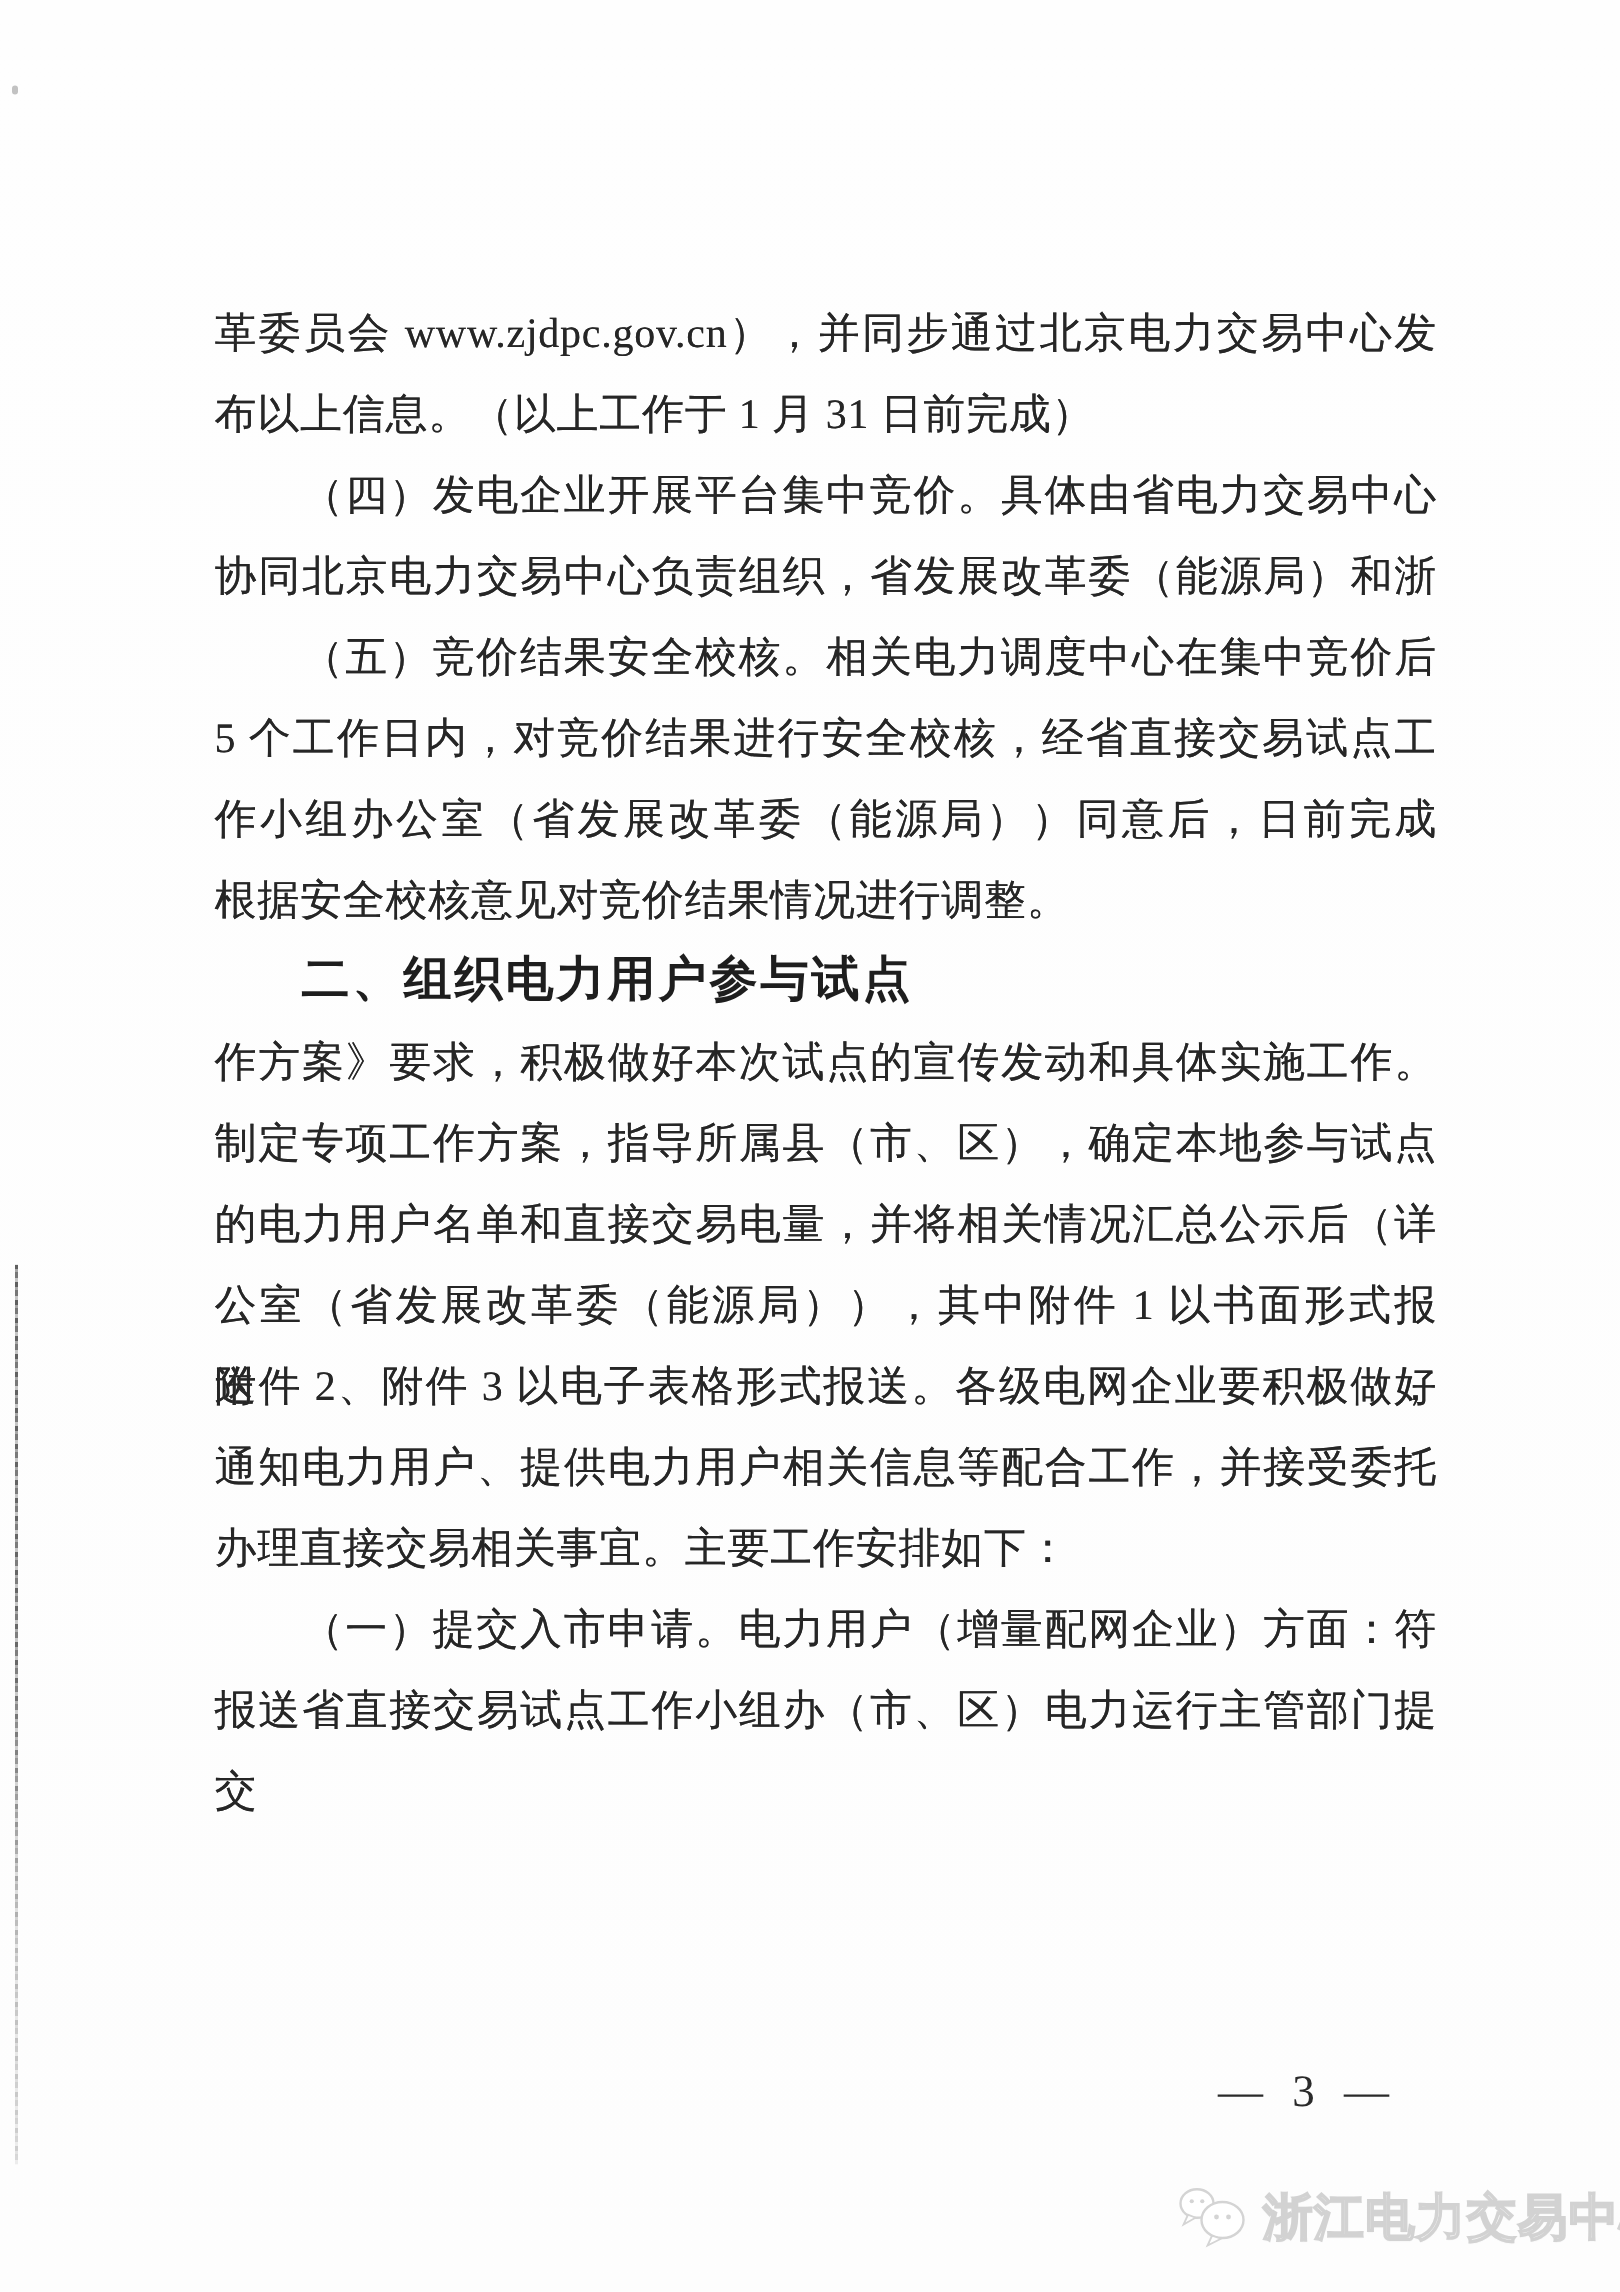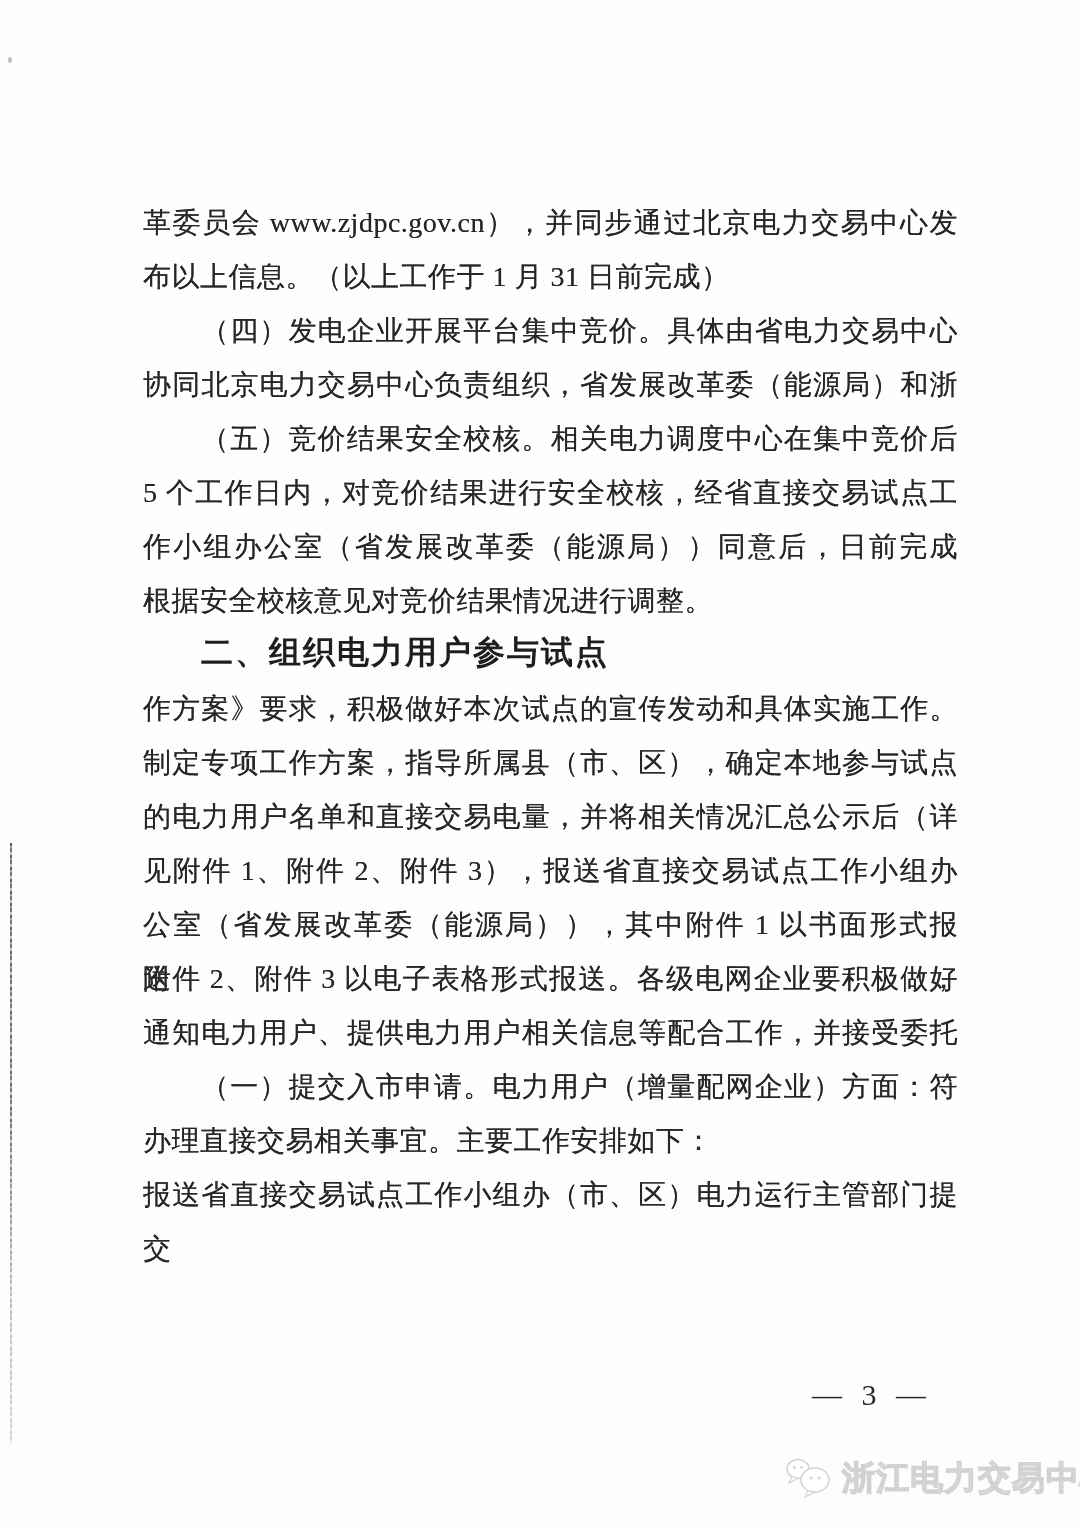--- a/index.html
+++ b/index.html
@@ -131,26 +131,25 @@
     <p class="line fill indent">（四）发电企业开展平台集中竞价。具体由省电力交易中心</p>
     <p class="line fill">协同北京电力交易中心负责组织，省发展改革委（能源局）和浙</p>
     <p class="line fill indent">（五）竞价结果安全校核。相关电力调度中心在集中竞价后</p>
     <p class="line fill">5 个工作日内，对竞价结果进行安全校核，经省直接交易试点工</p>
     <p class="line fill">作小组办公室（省发展改革委（能源局））同意后，日前完成</p>
     <p class="line">根据安全校核意见对竞价结果情况进行调整。</p>
     <p class="line heading indent">二、组织电力用户参与试点</p>
     <p class="line fill">作方案》要求，积极做好本次试点的宣传发动和具体实施工作。</p>
     <p class="line fill">制定专项工作方案，指导所属县（市、区），确定本地参与试点</p>
     <p class="line fill">的电力用户名单和直接交易电量，并将相关情况汇总公示后（详</p>
-    <p class="line fill">见附件 1、附件 2、附件 3），报送省直接交易试点工作小组办</p>
     <p class="line fill">公室（省发展改革委（能源局）），其中附件 1 以书面形式报送，</p>
     <p class="line fill">附件 2、附件 3 以电子表格形式报送。各级电网企业要积极做好</p>
     <p class="line fill">通知电力用户、提供电力用户相关信息等配合工作，并接受委托</p>
+    <p class="line">办理直接交易相关事宜。主要工作安排如下：</p>
     <p class="line fill indent">（一）提交入市申请。电力用户（增量配网企业）方面：符</p>
-    <p class="line">办理直接交易相关事宜。主要工作安排如下：</p>
     <p class="line fill">报送省直接交易试点工作小组办（市、区）电力运行主管部门提交</p>
   </main>
 
   <div class="page-number">— 3 —</div>
 
   <footer class="footer-watermark">
     <span class="wechat-icon">
       <svg width="52" height="46" viewBox="0 0 52 46" xmlns="http://www.w3.org/2000/svg">
         <g fill="#ffffff" stroke="#d4d4d4" stroke-width="1.6">
           <ellipse cx="14" cy="14" rx="11" ry="9.5"></ellipse>

